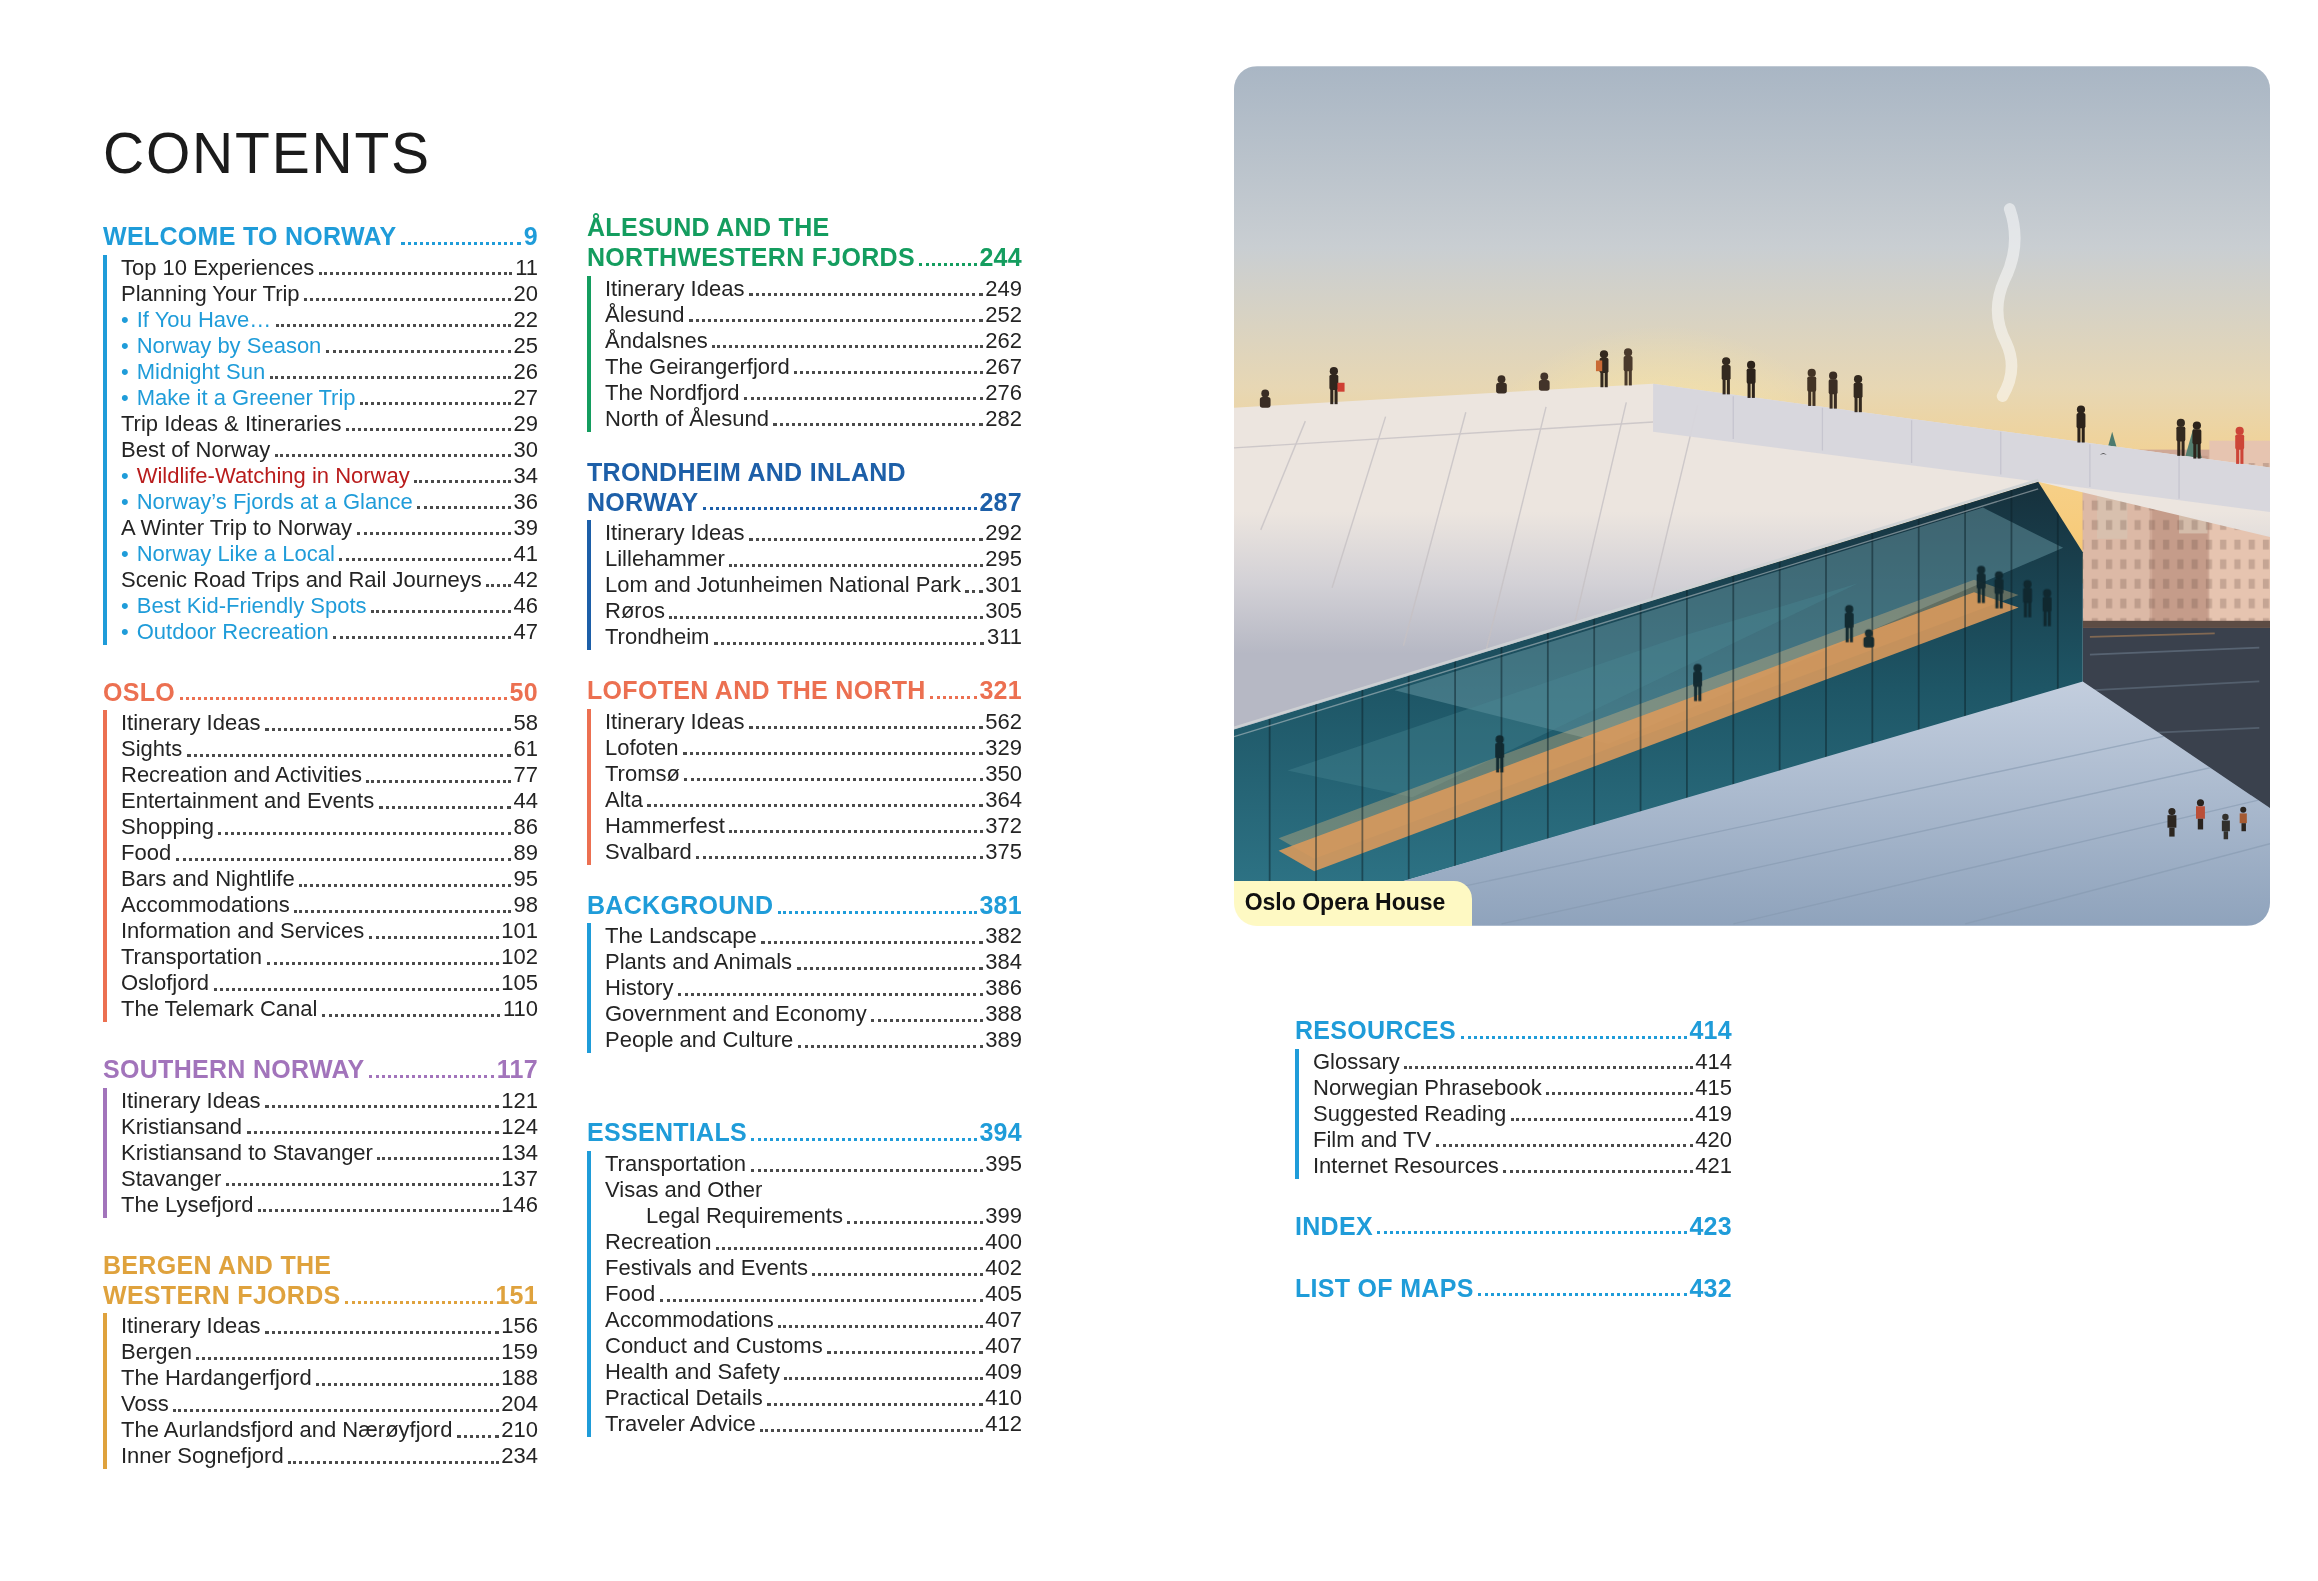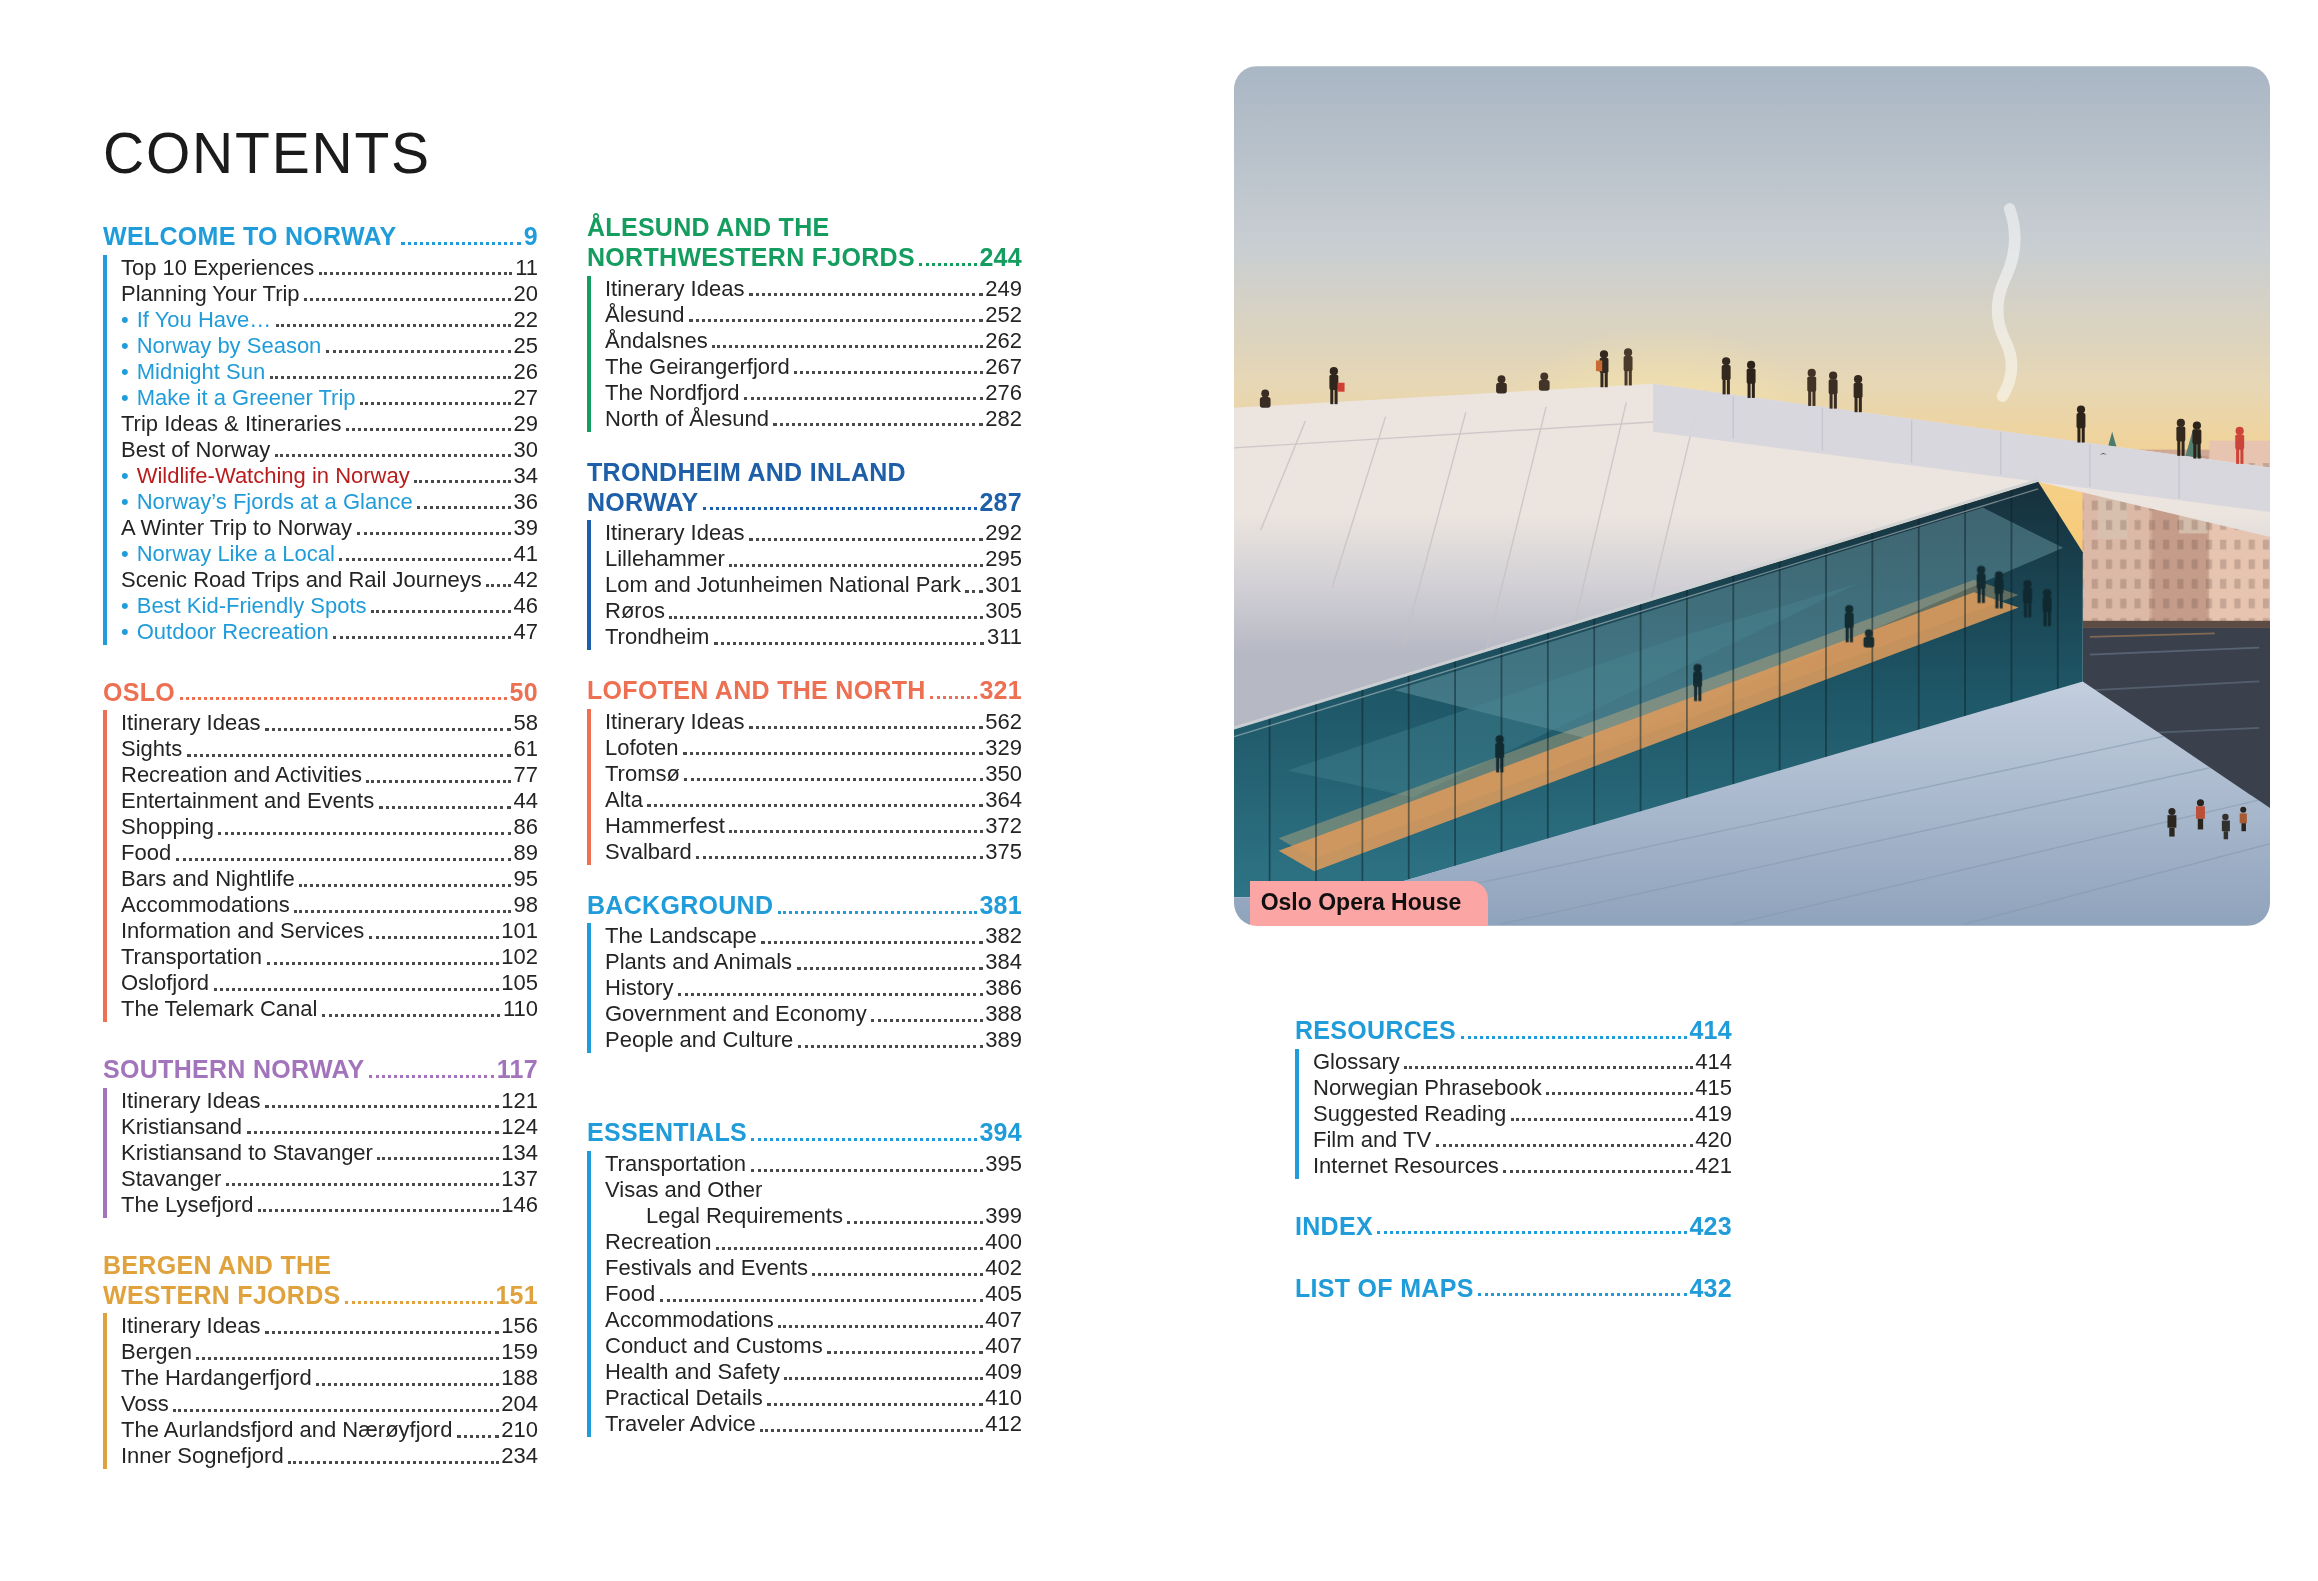--- a/index.html
+++ b/index.html
@@ -22,21 +22,21 @@
   .rows{border-left:4.5px solid #999;padding-left:14px;}
   .toc-row{display:flex;align-items:baseline;font-size:22px;line-height:26px;height:26px;color:#242424;white-space:nowrap;}
   .lbl{flex:0 0 auto;}
   .bullet{flex:0 0 auto;margin-right:8px;font-size:22px;}
   .leader{flex:1 1 12.5px;min-width:12.5px;border-bottom:3px dotted #4a4a4a;align-self:flex-end;margin:0 2.7px 5.4px 4.5px;}
   .hleader{border-bottom-width:3.2px;margin-bottom:6.2px;border-bottom-style:dotted;}
   .pg{flex:0 0 auto;}
 
   .photo{position:absolute;left:1234px;top:66px;width:1036px;height:860px;border-radius:23px;overflow:hidden;}
   .photo svg{display:block;}
-  .caption{position:absolute;left:16px;bottom:0;background:#fca5a5;padding:8px 27px 9.8px 10.7px;
+  .caption{position:absolute;left:0;bottom:0;background:#fef9c3;padding:8px 27px 9.8px 10.7px;
            border-top-right-radius:18px;font-size:23px;font-weight:700;color:#101010;}
 </style>
 </head>
 <body>
 
 <h1 class="page-title">CONTENTS</h1>
 
 <div class="toc-col" id="col1">
     <section class="toc-section">
     <div class="heading">

